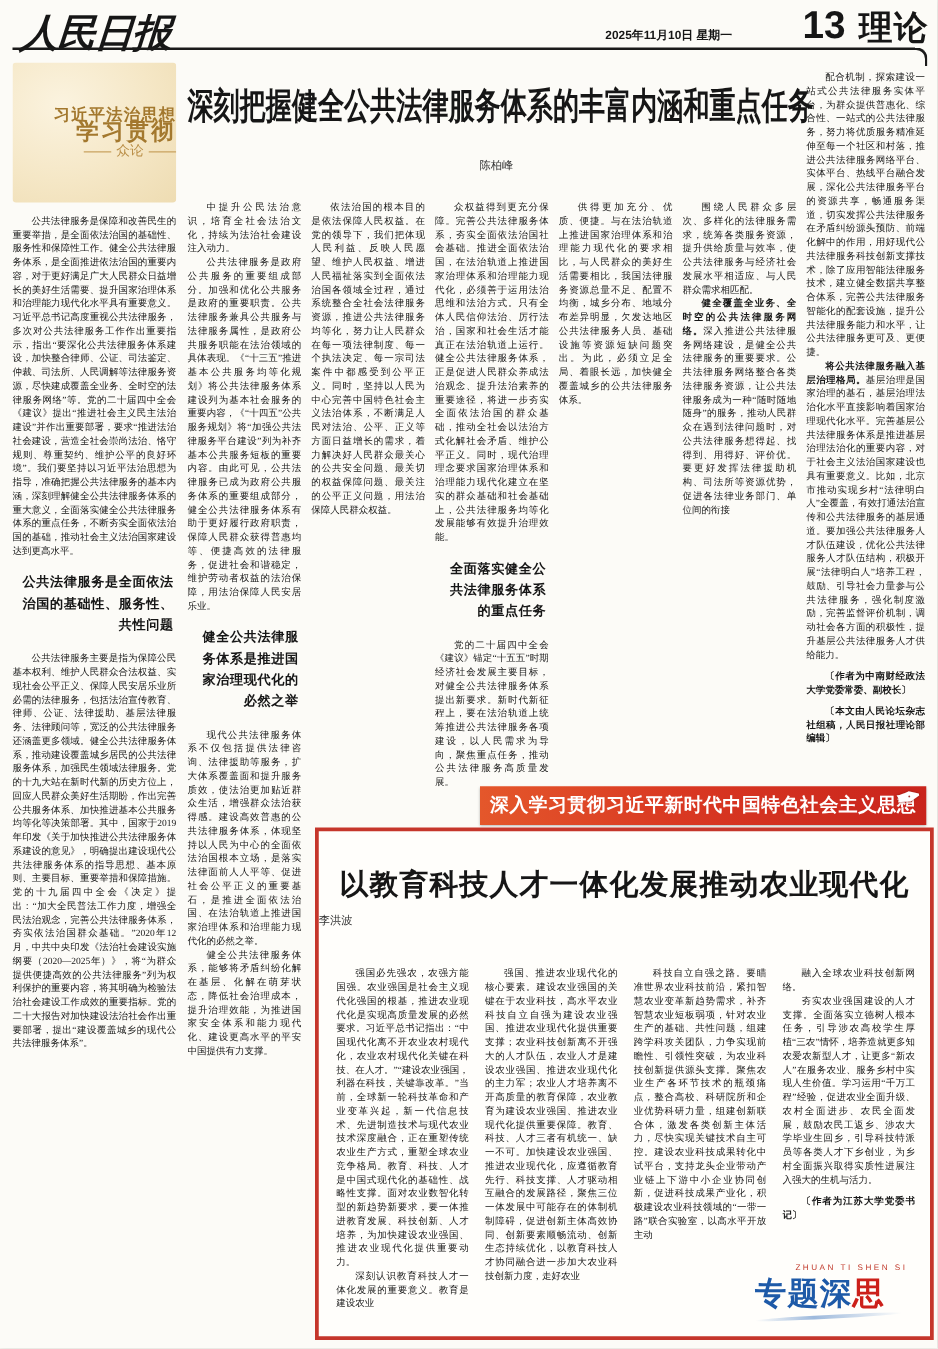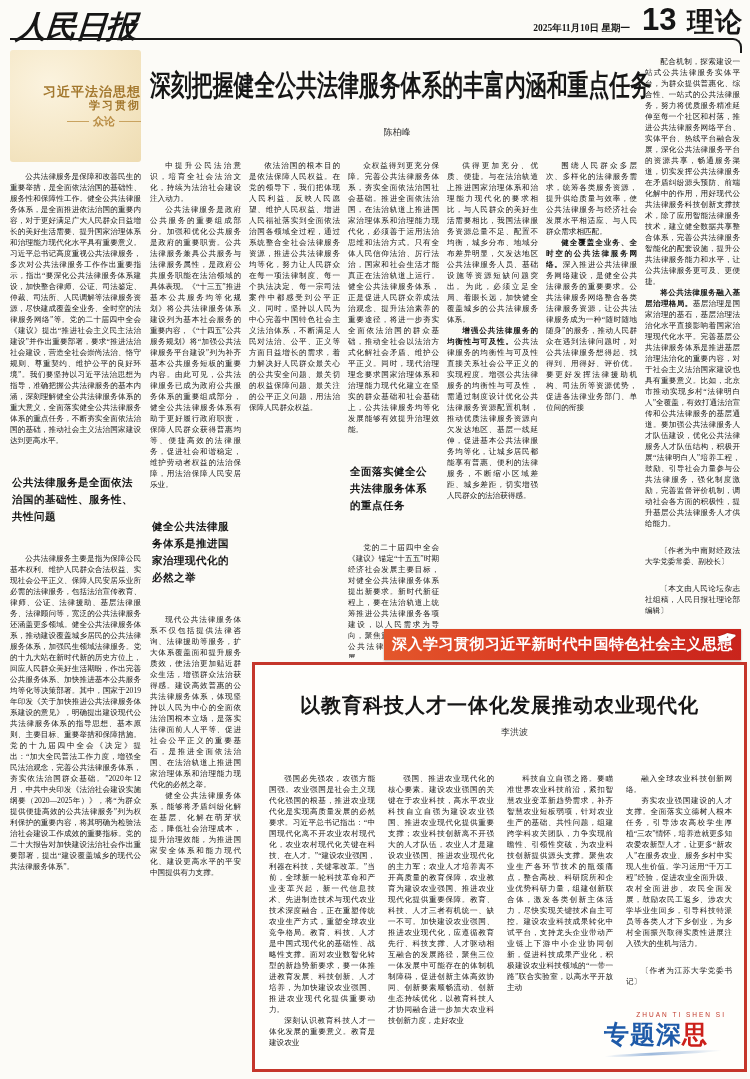--- a/index.html
+++ b/index.html
@@ -3,68 +3,68 @@
 <meta charset="utf-8">
 <style>
   html,body{margin:0;padding:0;background:#eceae5;}
   .page{position:relative;width:750px;height:1079px;background:#fcfbf7;overflow:hidden;
         font-family:"Liberation Serif",serif;color:#161616;margin:0 auto;
         box-shadow:0 0 6px rgba(0,0,0,.25);}
   
   .masthead{position:absolute;left:16px;top:6px;font-family:"DejaVu Serif",serif;
             font-size:31px;font-weight:bold;font-style:italic;letter-spacing:-1px;
             transform:skewX(-4deg);}
-  .dateline{position:absolute;left:440px;top:22px;width:190px;text-align:right;
-            font-size:9.5px;font-weight:bold;font-family:Liberation Serif, serif;}
+  .dateline{position:absolute;left:440px;top:22px;width:190px;text-align:center;
+            font-size:9.5px;font-weight:bold;font-family:Liberation Sans, sans-serif;}
   .pagenum{position:absolute;left:642px;top:2px;font-size:31px;font-weight:bold;
            font-family:"Liberation Sans",sans-serif;}
   .secname{position:absolute;left:687px;top:4px;font-size:27px;font-weight:900;
            font-family:"Liberation Serif",serif;letter-spacing:1px;}
   .rule{position:absolute;left:10px;right:18px;top:38px;border-top:2px solid #1a1a1a;}
   .rule-hook{position:absolute;right:8px;top:38px;width:12px;height:13px;
              border-top:2px solid #1a1a1a;border-right:2px solid #1a1a1a;
              border-top-right-radius:9px;}
   
   .col{position:absolute;overflow:hidden;font-size:7.6px;line-height:11px;
        text-align:justify;}
   .col p{margin:0;text-indent:2em;}
   .col p b{font-family:"Liberation Sans",sans-serif;}
-  .col .note{font-weight:normal;text-indent:2em;margin-top:16px;font-family:"Liberation Sans",sans-serif;}
-  .colhead{font-family:Liberation Serif, serif;font-weight:700;text-align:left;
-           font-size:10.5px;line-height:17px;letter-spacing:.5px;margin:28px 2px;text-indent:0;}
+  .col .note{font-weight:bold;text-indent:2em;margin-top:6px;font-family:"Liberation Sans",sans-serif;}
+  .colhead{font-family:Liberation Serif, serif;font-weight:700;text-align:right;
+           font-size:10.5px;line-height:17px;letter-spacing:.5px;margin:12px 2px;text-indent:0;}
   
   .study-box{width:131px;height:112px;border-radius:3px;margin-bottom:9px;
              background:radial-gradient(ellipse at 30% 30%, #fbf3df 0%, #f5e7c6 55%, #eedcb2 100%);
              display:flex;flex-direction:column;align-items:flex-end;justify-content:center;
              color:#a3782e;font-family:"Liberation Serif",serif;}
   .study-box .l1{font-size:13px;font-weight:900;letter-spacing:1px;}
-  .study-box .l2{font-size:11px;font-weight:900;letter-spacing:2px;margin-top:3px;}
-  .study-box .l3{font-size:11px;font-weight:bold;color:#b98d45;margin-top:5px;
+  .study-box .l2{font-size:18px;font-weight:900;letter-spacing:2px;margin-top:3px;}
+  .study-box .l3{font-size:11px;font-weight:normal;color:#b98d45;margin-top:5px;
                  display:flex;align-items:center;gap:4px;}
   .study-box .flourish{display:inline-block;width:22px;border-top:1px solid #c9a360;}
   
   .headline-wrap{position:absolute;left:150px;top:54px;width:494px;height:64px;overflow:visible;}
   .headline{white-space:nowrap;font-family:"Liberation Sans",sans-serif;font-weight:900;
             font-size:29px;line-height:62px;transform:scaleX(.72);transform-origin:0 50%;}
   .byline-top{position:absolute;left:150px;top:126px;width:494px;text-align:center;
               font-size:9px;color:#333;}
   
   .banner{position:absolute;left:384px;top:629px;width:357px;height:31px;
           background:linear-gradient(90deg,#e4572b 0%,#d93822 45%,#c9241c 100%);
           color:#fff;display:flex;align-items:center;justify-content:center;
           font-family:"Liberation Sans",sans-serif;font-weight:bold;font-size:15px;
           letter-spacing:.5px;box-shadow:0 1px 2px rgba(0,0,0,.3);}
   .banner .pen{position:absolute;right:3px;top:-5px;font-size:24px;transform:rotate(-12deg);
                color:#fff;text-shadow:0 0 2px #8c1410;}
   
   .feature{position:absolute;left:252px;top:662px;width:489px;height:404px;
            border:3px solid #c5362b;background:#fffefb;}
   .f-headline{margin-top:27px;text-align:center;font-family:"Liberation Serif",serif;
-              font-weight:900;font-size:20px;letter-spacing:1px;}
-  .f-byline{text-align:center;font-size:9px;color:#333;margin-top:7px;padding-left:30px;}
+              font-weight:900;font-size:23px;letter-spacing:1px;}
+  .f-byline{font-size:9px;color:#333;margin-top:7px;}
   .f-col{top:108px;height:288px;width:106px;}
   
   .logo{position:absolute;right:12px;bottom:14px;width:152px;text-align:center;}
   .logo .pinyin{font-family:"Liberation Sans",sans-serif;font-size:6.5px;letter-spacing:2px;
                 color:#c0392b;display:block;text-align:right;margin-right:6px;}
   .logo .big{font-family:"Liberation Serif",serif;font-weight:900;
              font-size:25px;letter-spacing:1px;}
   .logo .blue{color:#1e5aa8;}
   .logo .red{color:#cc201a;}
   .logo .swoosh{display:block;height:3px;margin:1px 10px 0 24px;border-radius:50%;
@@ -118,21 +118,20 @@
   <div class="col" style="left:249px;top:160px;width:91px;height:498px;">
       <p>依法治国的根本目的是依法保障人民权益。在党的领导下，我们把体现人民利益、反映人民愿望、维护人民权益、增进人民福祉落实到全面依法治国各领域全过程，通过系统整合全社会法律服务资源，推进公共法律服务均等化，努力让人民群众在每一项法律制度、每一个执法决定、每一宗司法案件中都感受到公平正义。同时，坚持以人民为中心完善中国特色社会主义法治体系，不断满足人民对法治、公平、正义等方面日益增长的需求，着力解决好人民群众最关心的公共安全问题、最关切的权益保障问题、最关注的公平正义问题，用法治保障人民群众权益。</p>
     </div>
   <div class="col" style="left:348px;top:160px;width:91px;height:498px;">
       <p>众权益得到更充分保障。完善公共法律服务体系，夯实全面依法治国社会基础。推进全面依法治国，在法治轨道上推进国家治理体系和治理能力现代化，必须善于运用法治思维和法治方式。只有全体人民信仰法治、厉行法治，国家和社会生活才能真正在法治轨道上运行。健全公共法律服务体系，正是促进人民群众养成法治观念、提升法治素养的重要途径，将进一步夯实全面依法治国的群众基础，推动全社会以法治方式化解社会矛盾、维护公平正义。同时，现代治理理念要求国家治理体系和治理能力现代化建立在坚实的群众基础和社会基础上，公共法律服务均等化发展能够有效提升治理效能。</p>
       <div class="colhead">全面落实健全公共法律服务体系的重点任务</div>
       <p>党的二十届四中全会《建议》锚定“十五五”时期经济社会发展主要目标，对健全公共法律服务体系提出新要求。新时代新征程上，要在法治轨道上统筹推进公共法律服务各项建设，以人民需求为导向，聚焦重点任务，推动公共法律服务高质量发展。</p>
     </div>
   <div class="col" style="left:447px;top:160px;width:91px;height:464px;">
       <p>供得更加充分、优质、便捷。与在法治轨道上推进国家治理体系和治理能力现代化的要求相比，与人民群众的美好生活需要相比，我国法律服务资源总量不足、配置不均衡，城乡分布、地域分布差异明显，欠发达地区公共法律服务人员、基础设施等资源短缺问题突出。为此，必须立足全局、着眼长远，加快健全覆盖城乡的公共法律服务体系。</p>
-      <p><b>增强公共法律服务的均衡性与可及性。</b>公共法律服务的均衡性与可及性直接关系社会公平正义的实现程度。增强公共法律服务的均衡性与可及性，需通过制度设计优化公共法律服务资源配置机制，推动优质法律服务资源向欠发达地区、基层一线延伸，促进基本公共法律服务均等化，让城乡居民都能享有普惠、便利的法律服务，不断缩小区域差距、城乡差距，切实增强人民群众的法治获得感。</p>
     </div>
   <div class="col" style="left:546px;top:160px;width:91px;height:464px;">
       <p>围绕人民群众多层次、多样化的法律服务需求，统筹各类服务资源，提升供给质量与效率，使公共法律服务与经济社会发展水平相适应、与人民群众需求相匹配。</p>
       <p><b>健全覆盖全业务、全时空的公共法律服务网络。</b>深入推进公共法律服务网络建设，是健全公共法律服务的重要要求。公共法律服务网络整合各类法律服务资源，让公共法律服务成为一种“随时随地随身”的服务，推动人民群众在遇到法律问题时，对公共法律服务想得起、找得到、用得好、评价优。要更好发挥法律援助机构、司法所等资源优势，促进各法律业务部门、单位间的衔接</p>
     </div>
   <div class="col" style="left:645px;top:56px;width:95px;height:568px;">
       <p>配合机制，探索建设一站式公共法律服务实体平台，为群众提供普惠化、综合性、一站式的公共法律服务，努力将优质服务精准延伸至每一个社区和村落，推进公共法律服务网络平台、实体平台、热线平台融合发展，深化公共法律服务平台的资源共享，畅通服务渠道，切实发挥公共法律服务在矛盾纠纷源头预防、前端化解中的作用，用好现代公共法律服务科技创新支撑技术，除了应用智能法律服务技术，建立健全数据共享整合体系，完善公共法律服务智能化的配套设施，提升公共法律服务能力和水平，让公共法律服务更可及、更便捷。</p>
       <p><b>将公共法律服务融入基层治理格局。</b>基层治理是国家治理的基石，基层治理法治化水平直接影响着国家治理现代化水平。完善基层公共法律服务体系是推进基层治理法治化的重要内容，对于社会主义法治国家建设也具有重要意义。比如，北京市推动实现乡村“法律明白人”全覆盖，有效打通法治宣传和公共法律服务的基层通道。要加强公共法律服务人才队伍建设，优化公共法律服务人才队伍结构，积极开展“法律明白人”培养工程，鼓励、引导社会力量参与公共法律服务，强化制度激励，完善监督评价机制，调动社会各方面的积极性，提升基层公共法律服务人才供给能力。</p>
       <p class="note">〔作者为中南财经政法大学党委常委、副校长〕</p>
       <p class="note">〔本文由人民论坛杂志社组稿，人民日报社理论部编辑〕</p>

